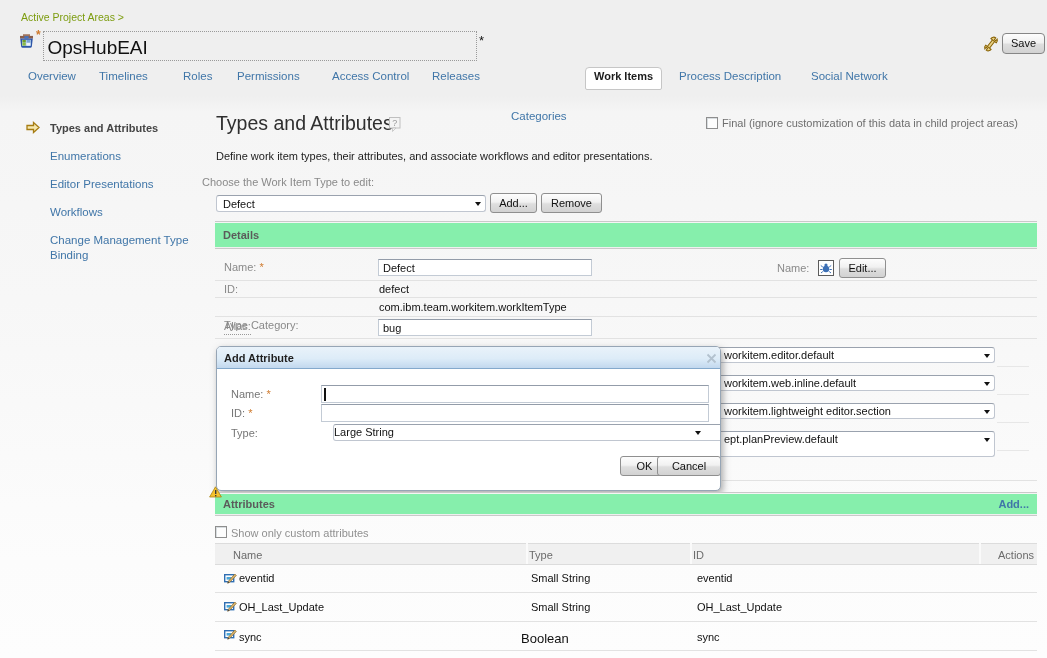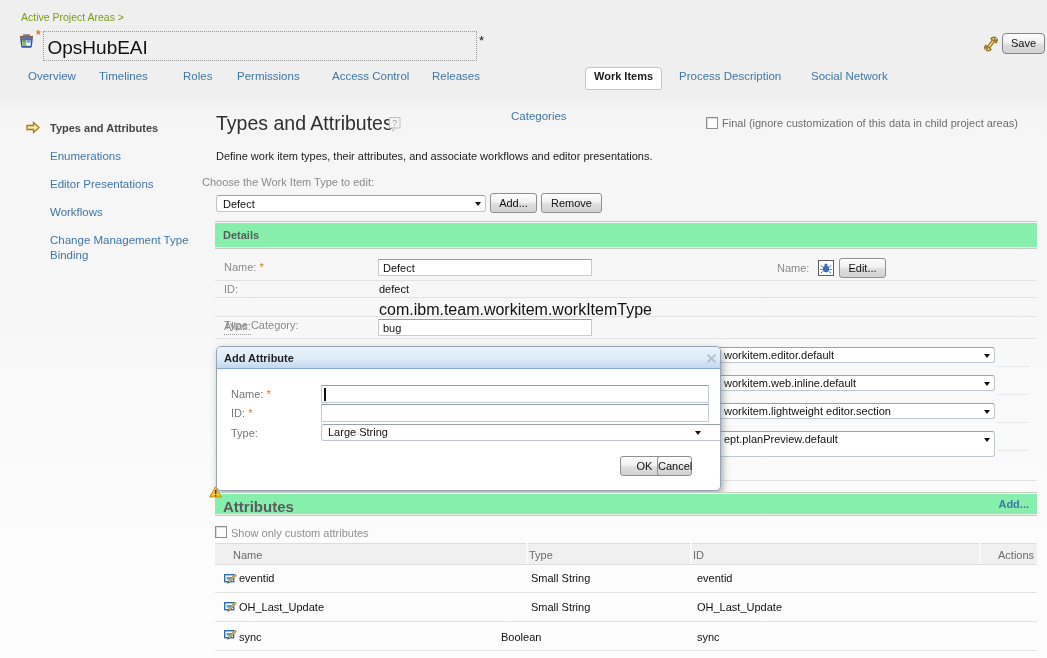--- a/index.html
+++ b/index.html
@@ -104,21 +104,21 @@
 <div class="hline" style="left:215px;top:338px;width:822px;"></div>
 
 <div class="abs lbl" style="left:224px;top:261px;">Name: <span style="color:#cf7a2d;">*</span></div>
 <div class="abs inp" style="left:378px;top:259px;width:214px;height:17px;"></div>
 <div class="abs" style="left:383px;top:262px;font-size:11px;color:#111;">Defect</div>
 
 <div class="abs lbl" style="left:224px;top:283px;">ID:</div>
 <div class="abs" style="left:379px;top:283px;font-size:11px;color:#111;">defect</div>
 
 <div class="abs lbl" style="left:224px;top:319px;">Type Category:</div>
-<div class="abs" style="left:379px;top:301px;font-size:16px;color:#111;">com.ibm.team.workitem.workItemType</div>
+<div class="abs" style="left:379px;top:301px;font-size:11px;color:#111;">com.ibm.team.workitem.workItemType</div>
 
 <div class="abs lbl" style="left:224px;top:320px;"><span style="border-bottom:1px dotted #999;padding-bottom:2px;">Alias:</span></div>
 <div class="abs inp" style="left:378px;top:319px;width:214px;height:17px;"></div>
 <div class="abs" style="left:383px;top:322px;font-size:11px;color:#111;">bug</div>
 
 <div class="abs lbl" style="left:777px;top:262px;">Name:</div>
 <div class="abs" style="left:818px;top:260px;width:16px;height:16px;border:1px solid #5c5c5c;background:#fff;box-sizing:border-box;">
  <svg width="14" height="14" viewBox="0 0 14 14">
   <circle cx="7" cy="8" r="3.2" fill="#3b6fb5"></circle>
   <circle cx="7" cy="4" r="1.6" fill="#3b6fb5"></circle>
@@ -155,28 +155,28 @@
  </div>
  <svg style="position:absolute;right:3px;top:6px;" width="11" height="11" viewBox="0 0 11 11">
   <path d="M1.5 1.5 L9.5 9.5 M9.5 1.5 L1.5 9.5" stroke="#b3c2cf" stroke-width="1.8"></path>
  </svg>
  <div style="position:absolute;left:14px;top:41px;font-size:11px;color:#767676;">Name: <span style="color:#cf7a2d;">*</span></div>
  <div class="inp" style="position:absolute;left:104px;top:38px;width:388px;height:18px;"></div>
  <div style="position:absolute;left:107px;top:41px;width:1.5px;height:13px;background:#111;"></div>
  <div style="position:absolute;left:14px;top:60px;font-size:11px;color:#767676;">ID: <span style="color:#cf7a2d;">*</span></div>
  <div class="inp" style="position:absolute;left:104px;top:57px;width:388px;height:18px;"></div>
  <div style="position:absolute;left:14px;top:80px;font-size:11px;color:#767676;">Type:</div>
- <div class="ddown" style="position:absolute;left:104px;top:77px;width:465px;height:17px;line-height:15px;padding-left:6px;">Large String</div>
+ <div class="ddown" style="position:absolute;left:116px;top:77px;width:465px;height:17px;line-height:15px;">Large String</div>
  <div class="tri" style="position:absolute;left:478px;top:84px;"></div>
  <div class="btn" style="position:absolute;left:403px;top:109px;width:49px;height:20px;line-height:18px;">OK</div>
- <div class="btn" style="position:absolute;left:440px;top:109px;width:35px;height:20px;line-height:18px;">Cancel</div>
+ <div class="btn" style="position:absolute;left:440px;top:109px;width:64px;height:20px;line-height:18px;">Cancel</div>
 </div>
 
 <div class="abs bar" style="left:215px;top:492px;width:822px;height:24px;box-sizing:border-box;">
- <div style="font-size:15px;font-weight:bold;color:#5b5b5b;padding:5px 0 0 8px;">Attributes</div>
+ <div style="font-size:11px;font-weight:bold;color:#5b5b5b;padding:5px 0 0 8px;">Attributes</div>
  <a class="blue" style="position:absolute;right:8px;top:5px;font-size:11px;font-weight:bold;">Add...</a>
 </div>
 <svg class="abs" style="left:209px;top:486px;" width="13" height="12" viewBox="0 0 13 12">
  <path d="M6.5 0.8 L12.4 11 H0.6 Z" fill="#f5c22e" stroke="#a88417" stroke-width="0.8"></path>
  <rect x="6" y="4" width="1.4" height="4" fill="#3a3a3a"></rect>
       <rect x="6" y="9" width="1.4" height="1.4" fill="#3a3a3a"></rect>
 </svg>
 
 <div class="abs" style="left:215px;top:526px;width:12px;height:12px;box-sizing:border-box;border:1px solid #8e8e8e;background:#fdfdfd;box-shadow:inset 1px 1px 0 #d8dde0;"></div>
 <div class="abs" style="left:231px;top:527px;font-size:11px;color:#909090;">Show only custom attributes</div>
@@ -214,16 +214,16 @@
 <div class="abs" style="left:531px;top:601px;font-size:11px;color:#111;">Small String</div>
 <div class="abs" style="left:697px;top:601px;font-size:11px;color:#111;">OH_Last_Update</div>
 
 <svg class="abs" style="left:224px;top:629px;" width="13" height="13" viewBox="0 0 13 13">
  <rect x="0.7" y="1.7" width="9" height="7" fill="#fff" stroke="#2f6eb2" stroke-width="1.4"></rect>
  <rect x="2.6" y="4" width="5" height="2.6" fill="#4aa6d8"></rect>
  <path d="M10.8 1 L12.3 2.5 L5.5 9.5 L3.6 10.2 L4.3 8.3 Z" fill="#d8b36b" stroke="#8a6a30" stroke-width="0.7"></path>
  <path d="M4.3 8.3 L3.6 10.2 L5 9.8 Z" fill="#27364d"></path>
 </svg>
 <div class="abs" style="left:239px;top:631px;font-size:11px;color:#111;">sync</div>
-<div class="abs" style="left:501px;top:631px;font-size:11px;color:#111;">Boolean</div>
+<div class="abs" style="left:521px;top:631px;font-size:13px;color:#111;">Boolean</div>
 <div class="abs" style="left:697px;top:631px;font-size:11px;color:#111;">sync</div>
 
 </div>
 
 </body></html>

